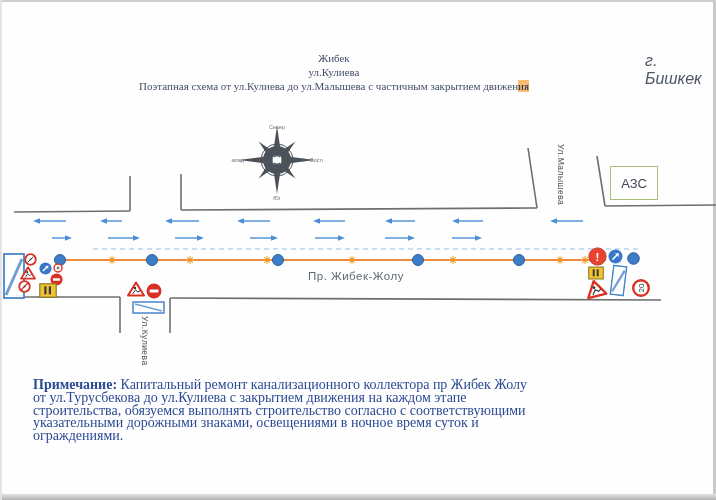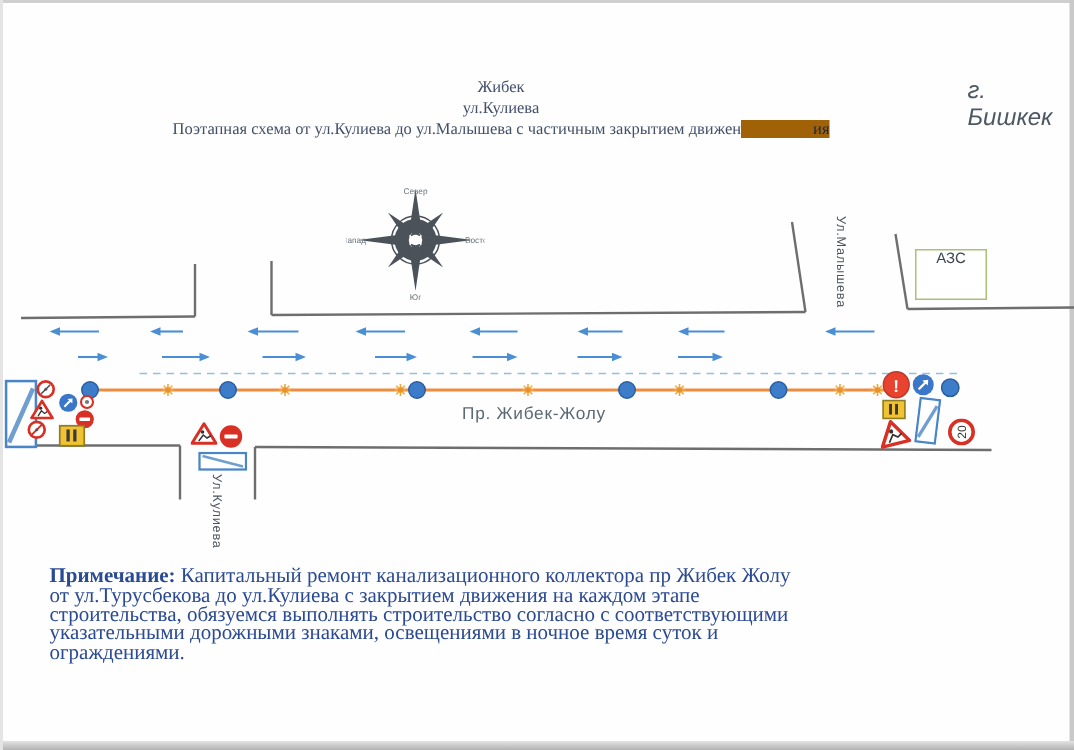--- a/index.html
+++ b/index.html
@@ -9,27 +9,27 @@
   
   .edge-top{left:0;top:0;width:716px;height:2px;background:#cfcfcf;}
   .edge-right{left:713px;top:0;width:3px;height:500px;background:#c9c9c9;}
   .edge-bottom{left:0;top:494px;width:716px;height:6px;background:linear-gradient(#e3e3e3,#b2b2b2);}
   .edge-left{left:0;top:0;width:2px;height:500px;background:#e4e4e4;}
   
   .city{left:645px;top:52px;font-style:italic;font-size:16px;color:#4e5864;font-family:Liberation Sans, sans-serif;}
   .title{left:95px;top:51px;width:478px;text-align:center;font-size:11px;line-height:14px;color:#44506a;}
   .title .tline{white-space:nowrap;}
   .caret-mark{display:inline-block;width:4px;height:10px;background:#4a90d9;vertical-align:-1px;margin-left:1px;}
-  .hl{background:#a16207;color:#16283f;padding-left:48px;}
+  .hl{background:#fdba74;color:#16283f;}
   .road-name{left:308px;top:270px;font-size:11.5px;color:#5d6875;font-family:"Liberation Sans",sans-serif;letter-spacing:.5px;text-align:center;}
   .vstreet{writing-mode:vertical-rl;font-size:8.5px;color:#49525c;font-family:"Liberation Sans",sans-serif;letter-spacing:.5px;}
   .kulieva{left:140px;top:316px;height:58px;}
   .malysheva{left:556px;top:144px;height:70px;}
   .azs{left:610px;top:166px;width:46px;height:32px;border:1.5px solid #a8c178;background:#fff;
-       display:flex;justify-content:center;font-size:10px;color:#3f4752;
+       display:flex;align-items:center;justify-content:center;font-size:13px;color:#3f4752;
        font-family:"Liberation Sans",sans-serif;}
   .note{left:33px;top:379px;width:494px;font-size:14px;line-height:12.8px;color:#2b4a94;text-align:left;}
   .note b{font-weight:bold;}
   
   #road-svg{left:0;top:0;width:716px;height:500px;pointer-events:none;}
   .sign{line-height:0;}
   .compass-label{font-size:5.5px;fill:#6a747e;font-family:"Liberation Sans",sans-serif;}
 </style>
 </head>
 <body>

